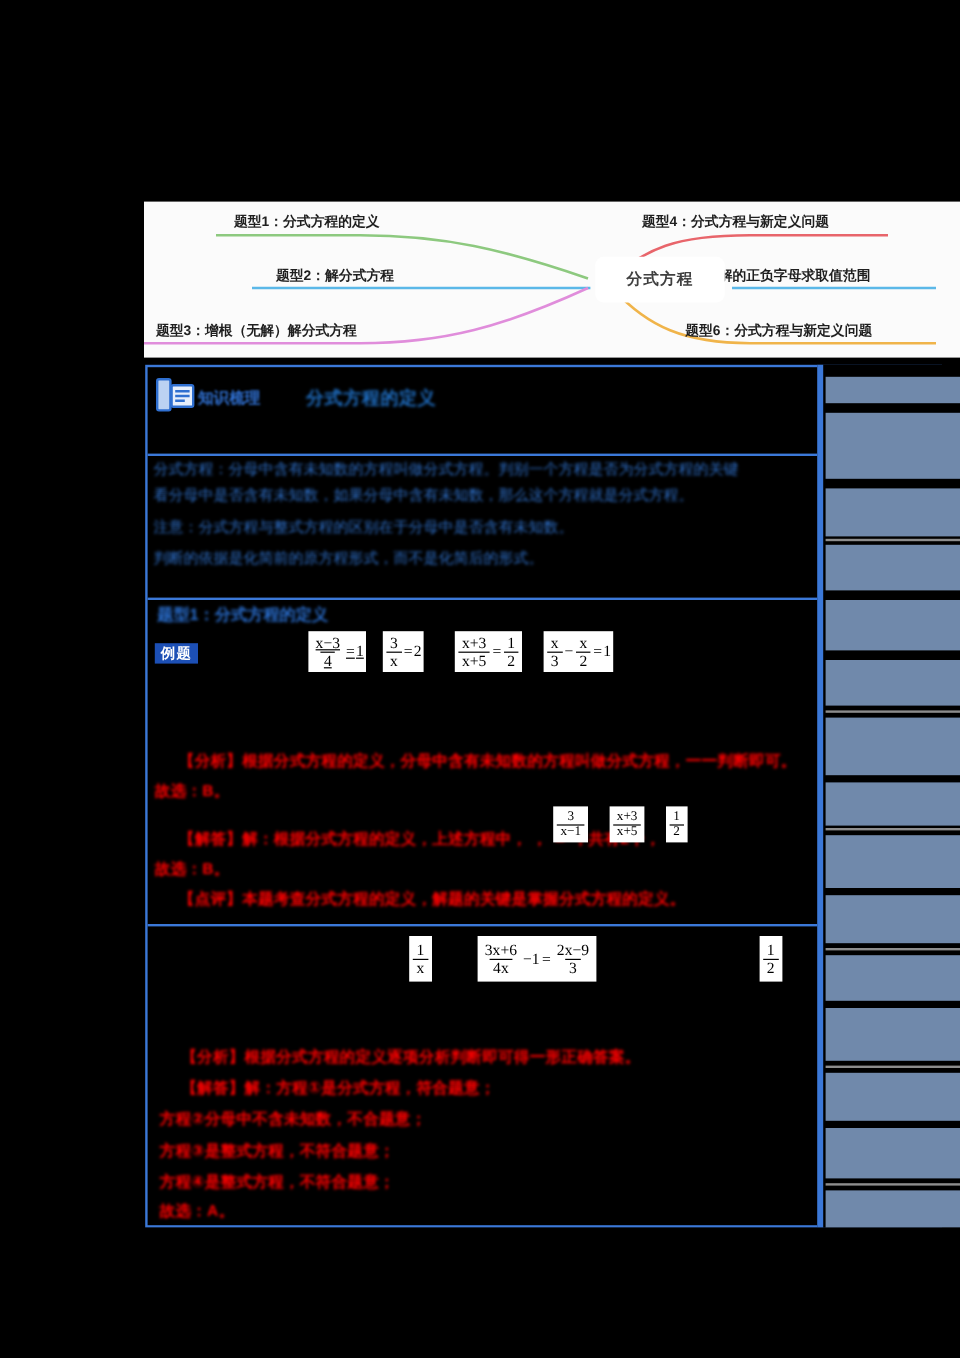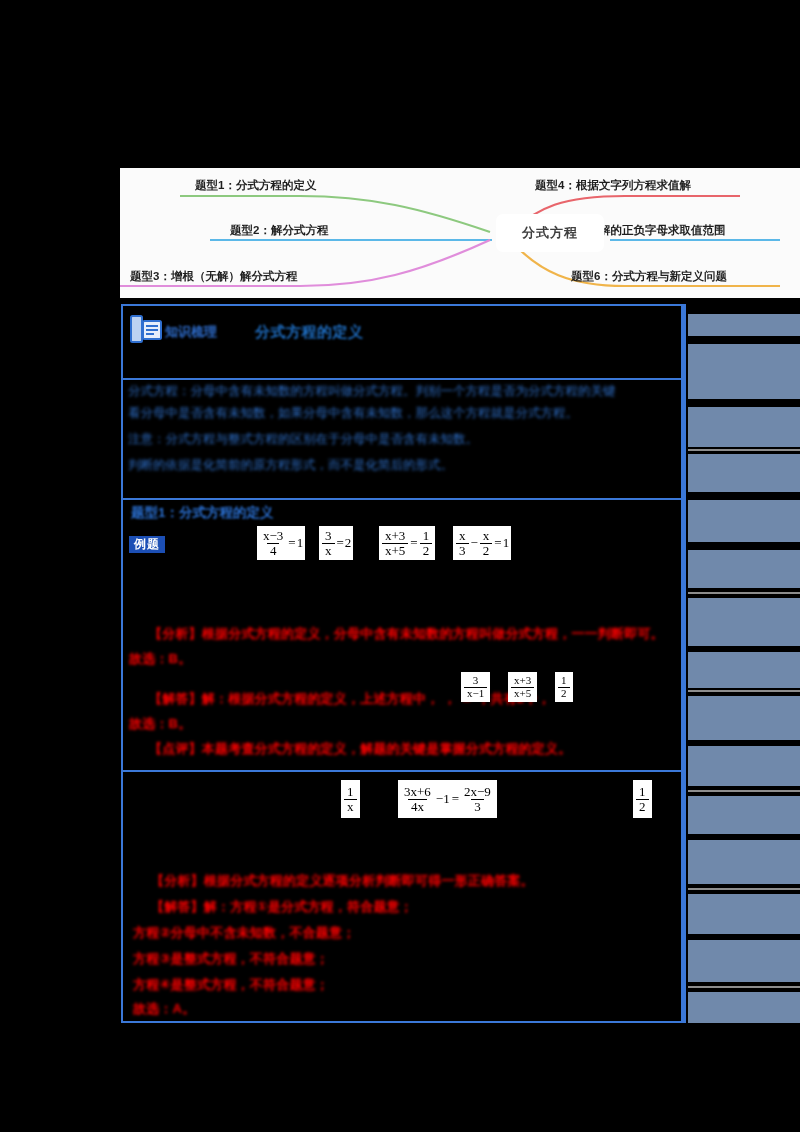--- a/index.html
+++ b/index.html
@@ -251,21 +251,21 @@
         <path d="M660 72 H490" fill="none" stroke="#5bb8e8" stroke-width="2.2"></path>
         <path d="M660 118 H505 C450 118 420 104 392 74" fill="none" stroke="#f0b44a" stroke-width="2.2"></path>
       </svg>
     </div>
 
     <div class="mm-center">分式方程</div>
 
     <div class="mm-label mm-l1">题型1：分式方程的定义</div>
     <div class="mm-label mm-l2">题型2：解分式方程</div>
     <div class="mm-label mm-l3">题型3：增根（无解）解分式方程</div>
-    <div class="mm-label mm-r4">题型4：根据文字列方程求值解</div>
+    <div class="mm-label mm-r4">题型4：分式方程与新定义问题</div>
     <div class="mm-label mm-r5">题型5：根据解的正负字母求取值范围</div>
     <div class="mm-label mm-r6">题型6：分式方程与新定义问题</div>
   </div>
 
   <div id="main">
 
     <div class="block" id="blk-header">
       <div id="secicon">
         <svg width="34" height="30" viewBox="0 0 34 30">
           <rect x="2" y="2" width="11" height="26" rx="1.5" fill="#bcd2f2" stroke="#2f6fd0" stroke-width="2"></rect>
@@ -285,21 +285,21 @@
       <div class="blue-obscured" style="top:50px;">注意：分式方程与整式方程的区别在于分母中是否含有未知数。</div>
       <div class="blue-obscured" style="top:76px;">判断的依据是化简前的原方程形式，而不是化简后的形式。</div>
     </div>
 
     <div class="block sec-divider" id="blk-ex1">
 
       <div class="topic-head">题型1：分式方程的定义</div>
 
       <div class="ex-badge">例题</div>
 
-      <div class="mchip" style="left:134px; top:26px; height:34px; font-size:13px;">
+      <div class="mchip" style="left:134px; top:26px; height:34px; font-size:13px;text-decoration:underline;">
         <span class="frac">
           <span class="num">x−3</span>
           <span class="den">4</span>
         </span>
         <span class="op">=</span>
         <span>1</span>
       </div>
 
       <div class="mchip" style="left:196px; top:26px; height:34px; font-size:13px;">
         <span class="frac">

